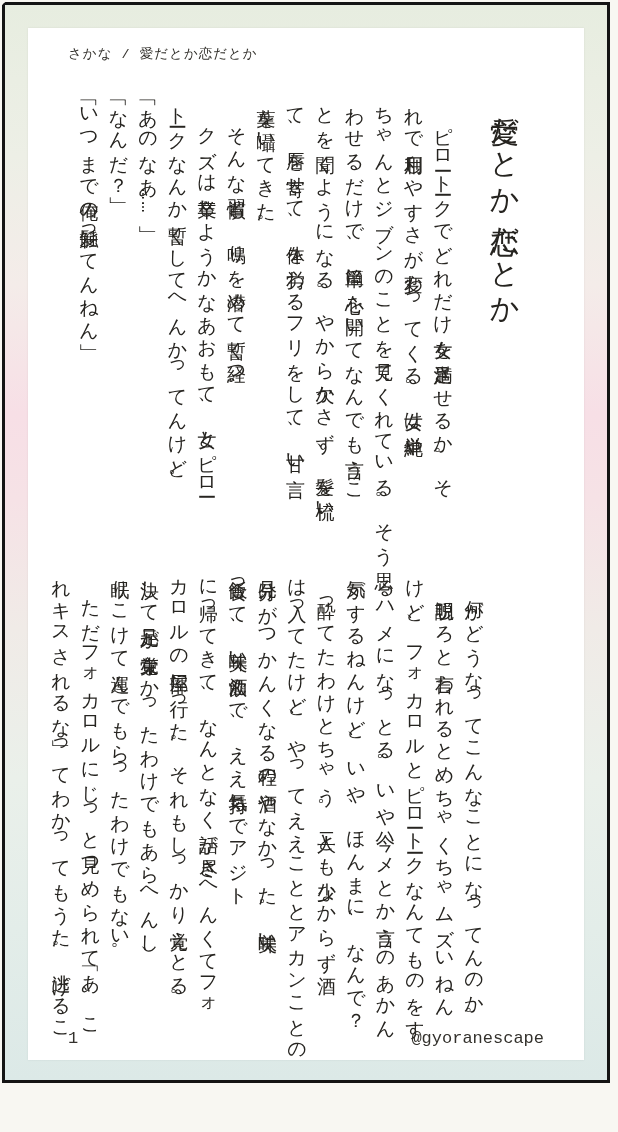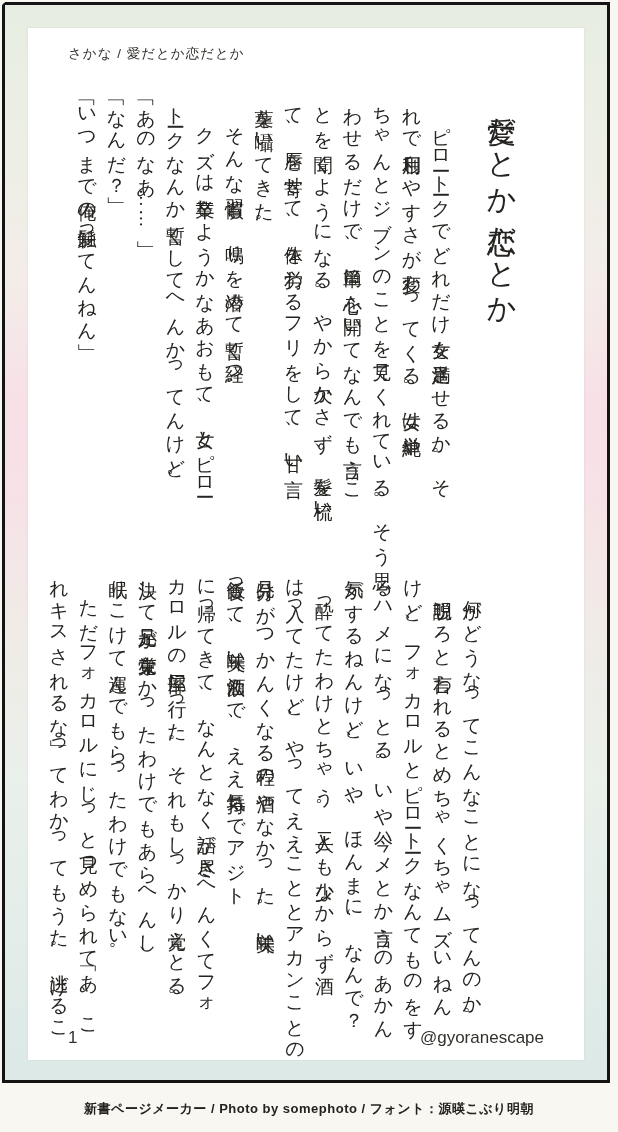--- a/index.html
+++ b/index.html
@@ -1,18 +1,18 @@
 <!DOCTYPE html>
 <html><head>
 <meta charset="utf-8">
 <style>
   html,body{margin:0;padding:0;background:#f8f7f2;}
   .stage{
     position:relative;width:618px;height:1132px;overflow:hidden;
-    font-family:Liberation Sans, sans-serif;
+    font-family:Liberation Mono, monospace;
     background:#f8f7f2;
     border-radius:12px;
   }
   
   .frame{
     position:absolute;left:2px;top:2px;width:608px;height:1081px;
     border:3px solid #141414;box-sizing:border-box;
     background:linear-gradient(180deg,
       #e7ede0 0%, #edefe6 14%, #f4ece9 26%, #f7dfe6 38%,
       #f6e2e6 46%, #f0ebe7 58%, #eaf0ea 72%, #e3ede9 86%, #dce9e7 100%);
@@ -132,14 +132,13 @@
       </section>
 
       <div class="pagefoot">
         <span>1</span>
         <span>@gyoranescape</span>
       </div>
 
     </div>
   </div>
 
-  <div class="caption">新書ページメーカー / Photo by somephoto / フォント：源暎こぶり明朝</div>
 </div>
 
 </body></html>

